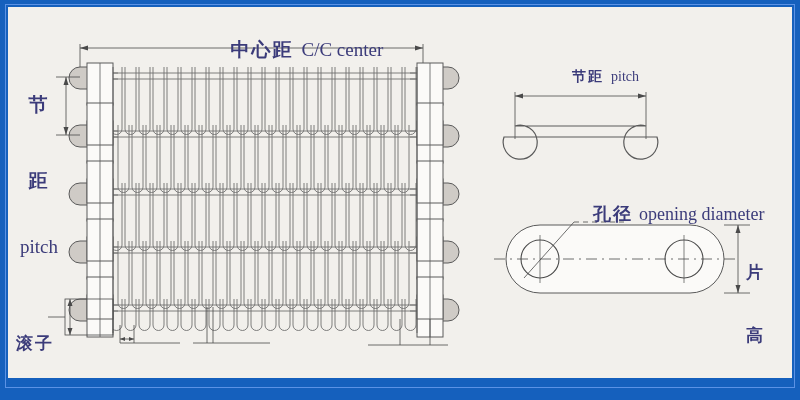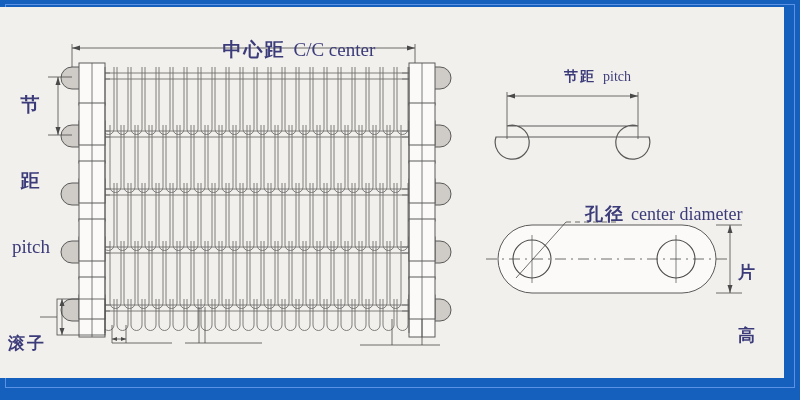--- a/index.html
+++ b/index.html
@@ -10,21 +10,21 @@
   }
   #frame{
     position:absolute;left:0;top:0;width:800px;height:400px;
     background:#1560bd;
   }
   #innerline{
     position:absolute;left:5px;top:4px;width:790px;height:384px;
     border:1px solid #5b92e5;box-sizing:border-box;
   }
   #canvas{
-    position:absolute;left:0;top:7px;width:784px;height:371px;
+    position:absolute;left:8px;top:7px;width:784px;height:371px;
     background:#f2f0ec;
     overflow:hidden;
   }
   .lbl{
     position:absolute;color:#3b3b7a;white-space:pre;
     font-family:"Liberation Serif", serif;
   }
   .cn{font-family:"DejaVu Sans", sans-serif;font-weight:bold;letter-spacing:2px;}
   .vert{line-height:1.05;text-align:center;}
   svg{position:absolute;left:0;top:0;}
@@ -392,21 +392,21 @@
       
       
       
     </div>
 
     <div class="lbl" style="left:543px;top:45px;font-size:14px;">
       <span class="cn">节距</span><span style="display:inline-block;width:7px;"></span><span>pitch</span>
     </div>
 
     <div class="lbl" style="left:558px;top:174px;font-size:18px;">
-      <span class="cn">孔径</span><span style="display:inline-block;width:6px;"></span><span>center diameter</span>
+      <span class="cn">孔径</span><span style="display:inline-block;width:6px;"></span><span>opening diameter</span>
     </div>
 
     <div class="lbl" style="left:738px;top:214px;font-size:17px;line-height:1.22;">
       <div class="cn">片</div>
       <div class="cn">高</div>
       
       
     </div>
 
   </div>

